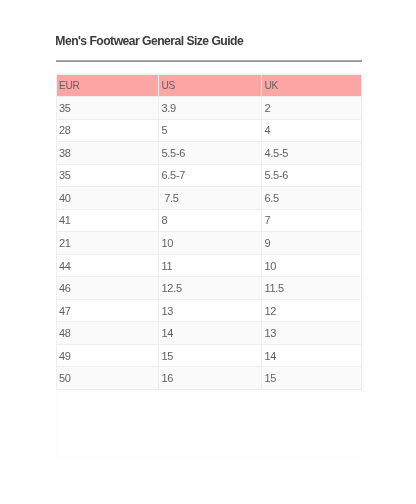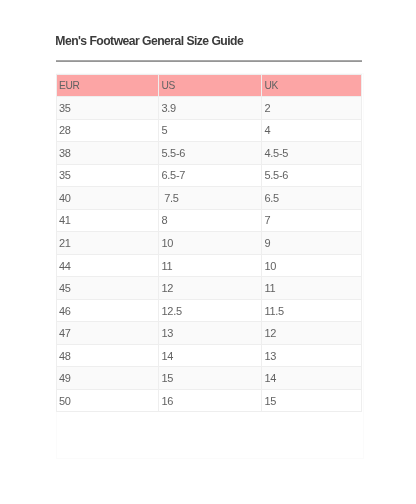--- a/index.html
+++ b/index.html
@@ -116,25 +116,20 @@
           <td>21</td>
           <td>10</td>
           <td>9</td>
         </tr>
         <tr>
           <td>44</td>
           <td>11</td>
           <td>10</td>
         </tr>
         <tr>
-          <td>45</td>
-          <td>12</td>
-          <td>11</td>
-        </tr>
-        <tr>
           <td>46</td>
           <td>12.5</td>
           <td>11.5</td>
         </tr>
         <tr>
           <td>47</td>
           <td>13</td>
           <td>12</td>
         </tr>
         <tr>

